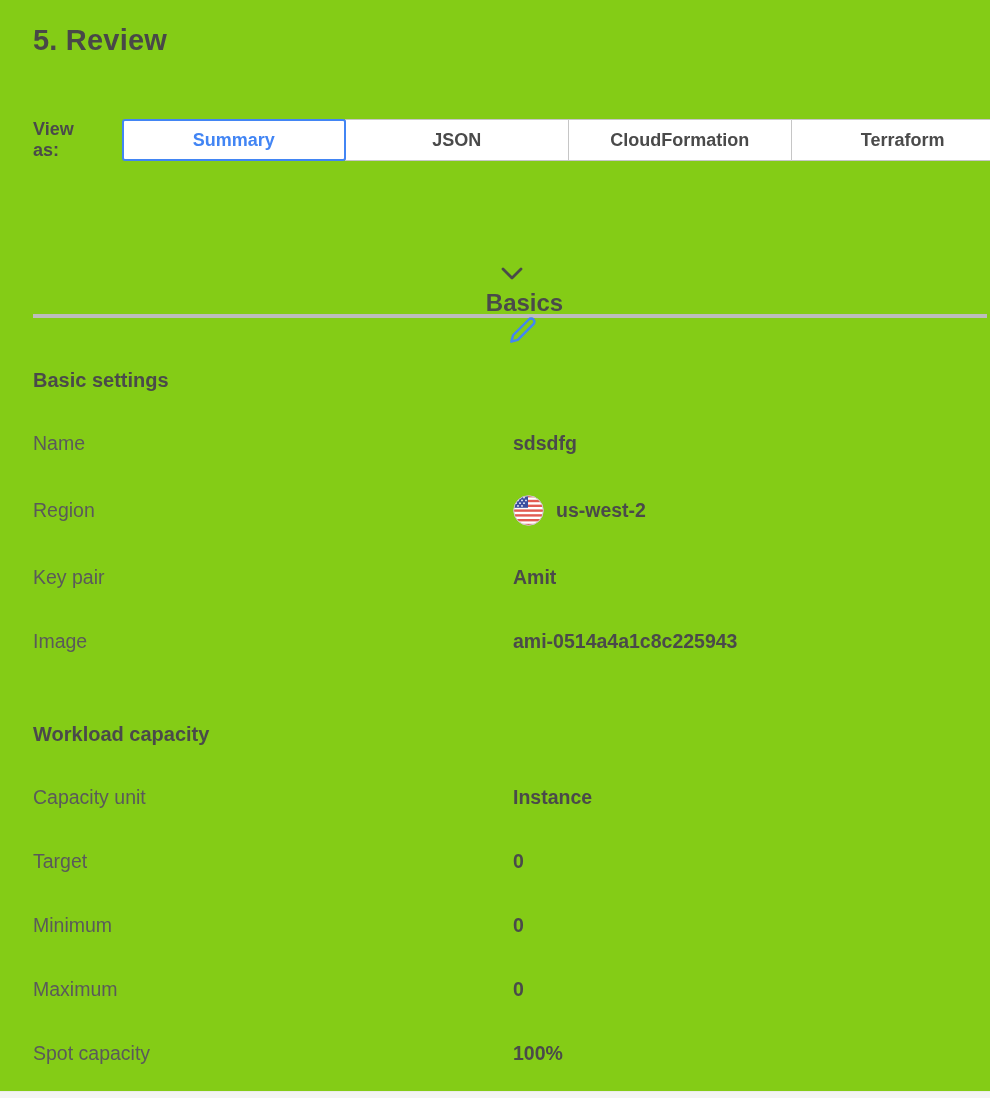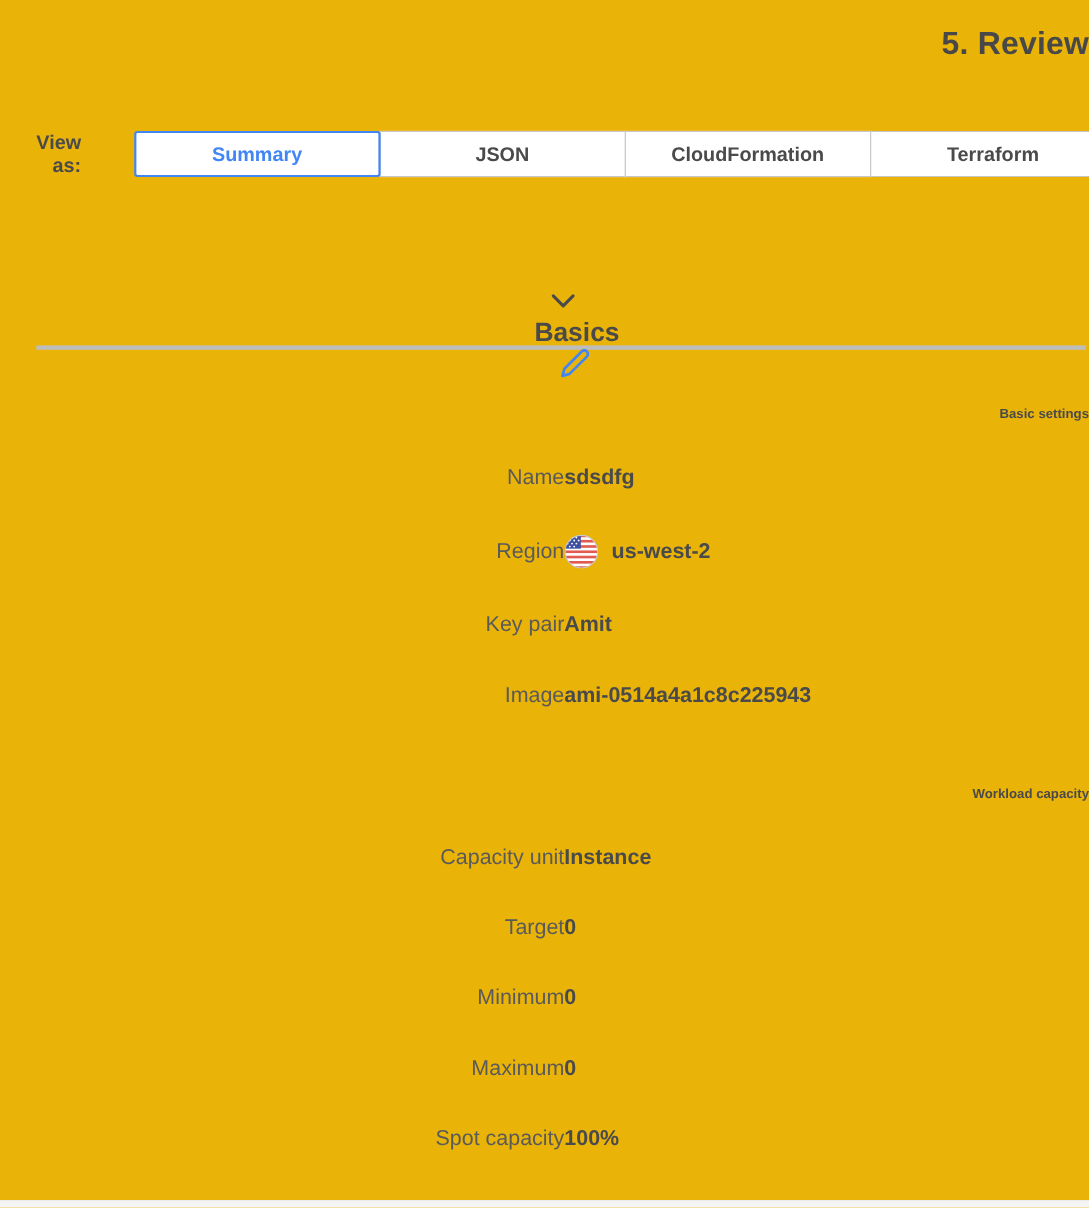--- a/index.html
+++ b/index.html
@@ -3,24 +3,23 @@
 <meta charset="utf-8">
 <style>
   * { margin: 0; padding: 0; box-sizing: border-box; }
   html, body { background: #ffffff; }
   body { font-family: "Liberation Sans", sans-serif; color: #4a4a4a; }
 
   .page {
     position: relative;
     width: 990px;
     height: 1098px;
-    background: #eab308;
+    background: #84cc16;
     overflow: hidden;
     padding-left: 33px;
-    text-align: right;
   }
 
   .page-title {
     padding-top: 24px;
     font-size: 29px;
     font-weight: 700;
     color: #484848;
     letter-spacing: 0.2px;
   }
 
@@ -100,24 +99,23 @@
 
   .section-divider {
     margin-top: 17px;
     margin-right: 3px;
     height: 4px;
     background: #bdbdbd;
   }
 
   
   .group-title {
-    font-size: 12px;
-    font-weight: 700;
-    color: #4a4a4a;
-    margin-left: 16px;
+    font-size: 20px;
+    font-weight: 700;
+    color: #4a4a4a;
   }
   .group-title.first { margin-top: 51px; }
   .group-title.second { margin-top: 69px; }
 
   .kv-row {
     margin-top: 39px;
     display: flex;
     align-items: center;
     min-height: 25px;
   }

